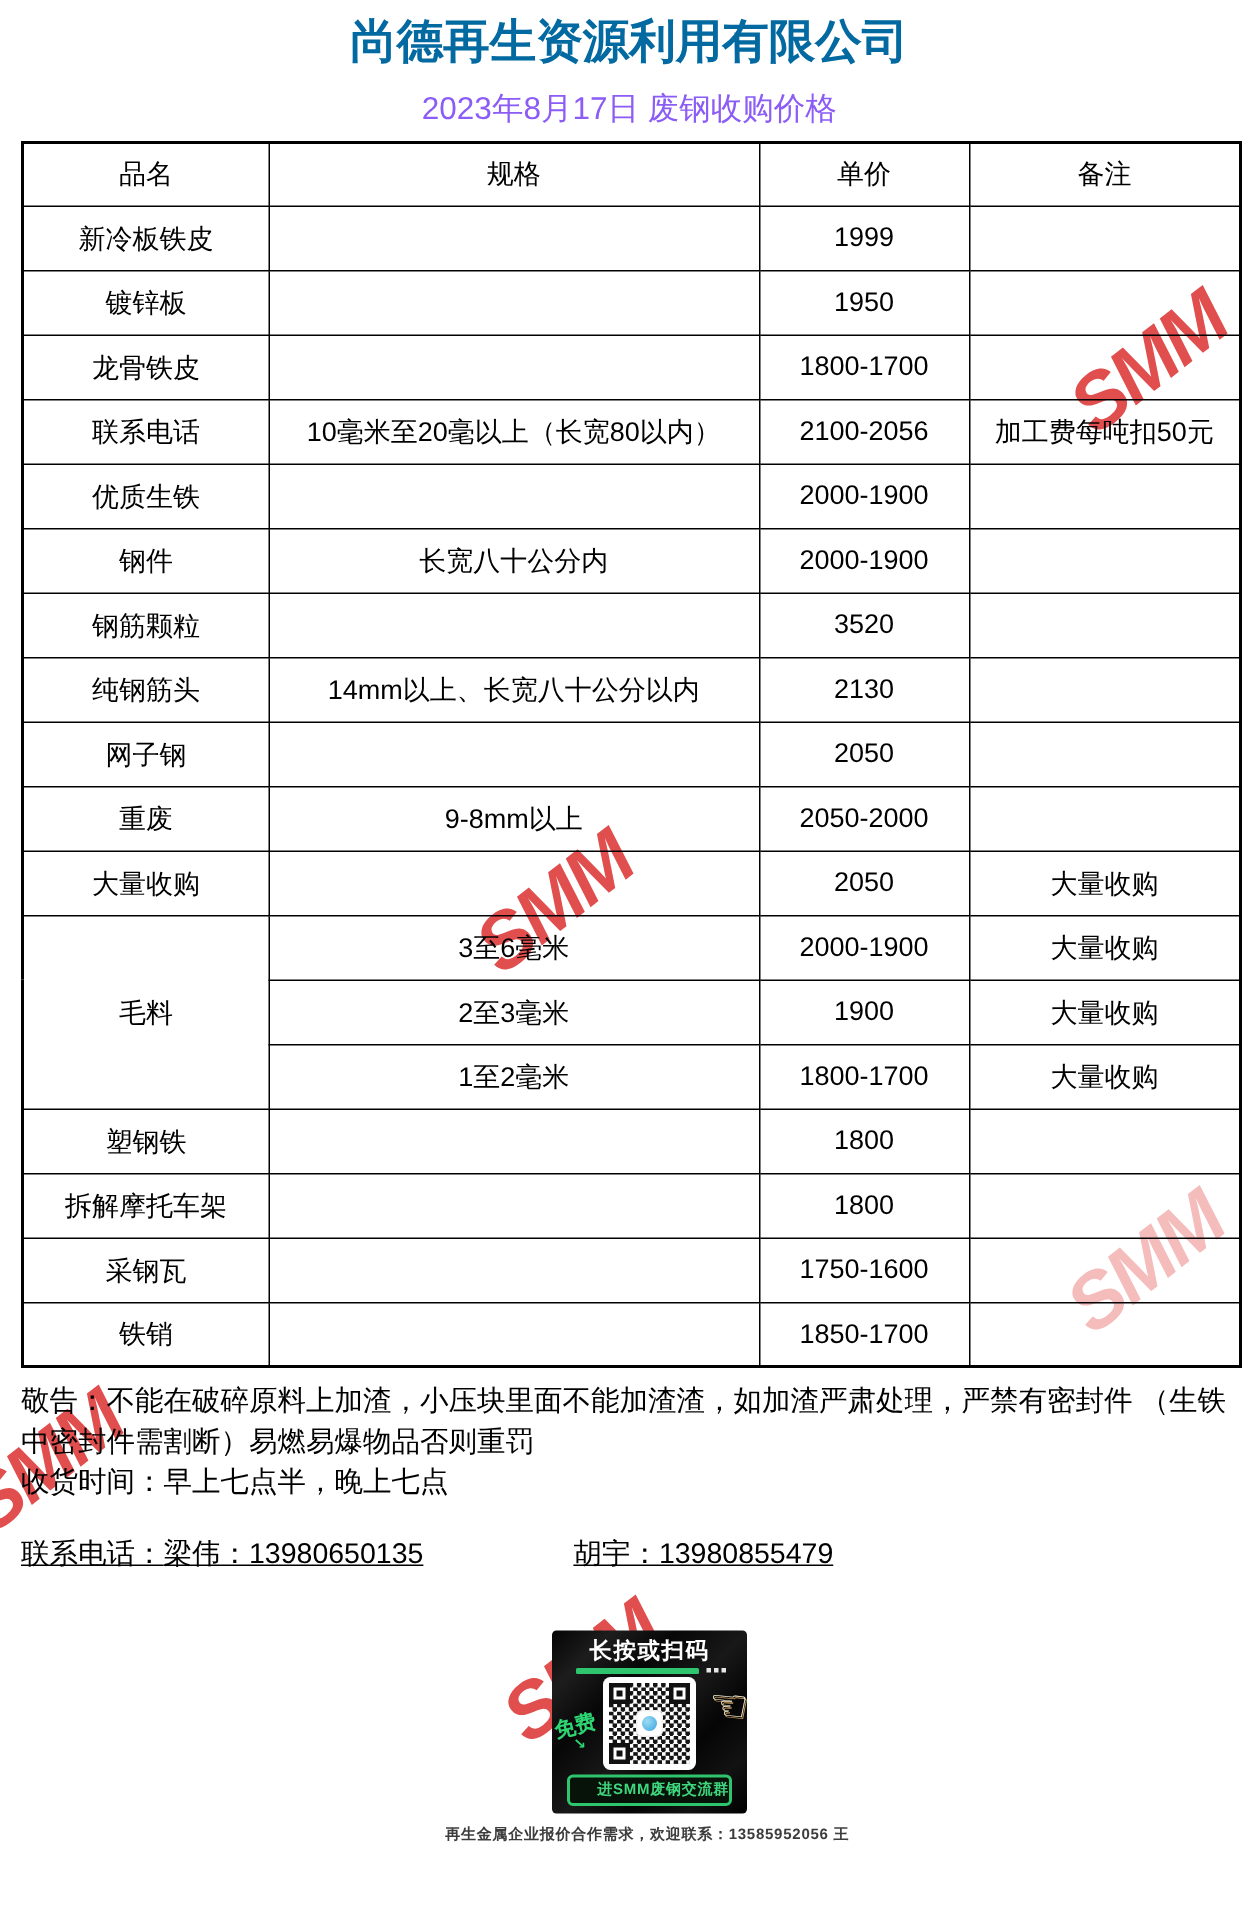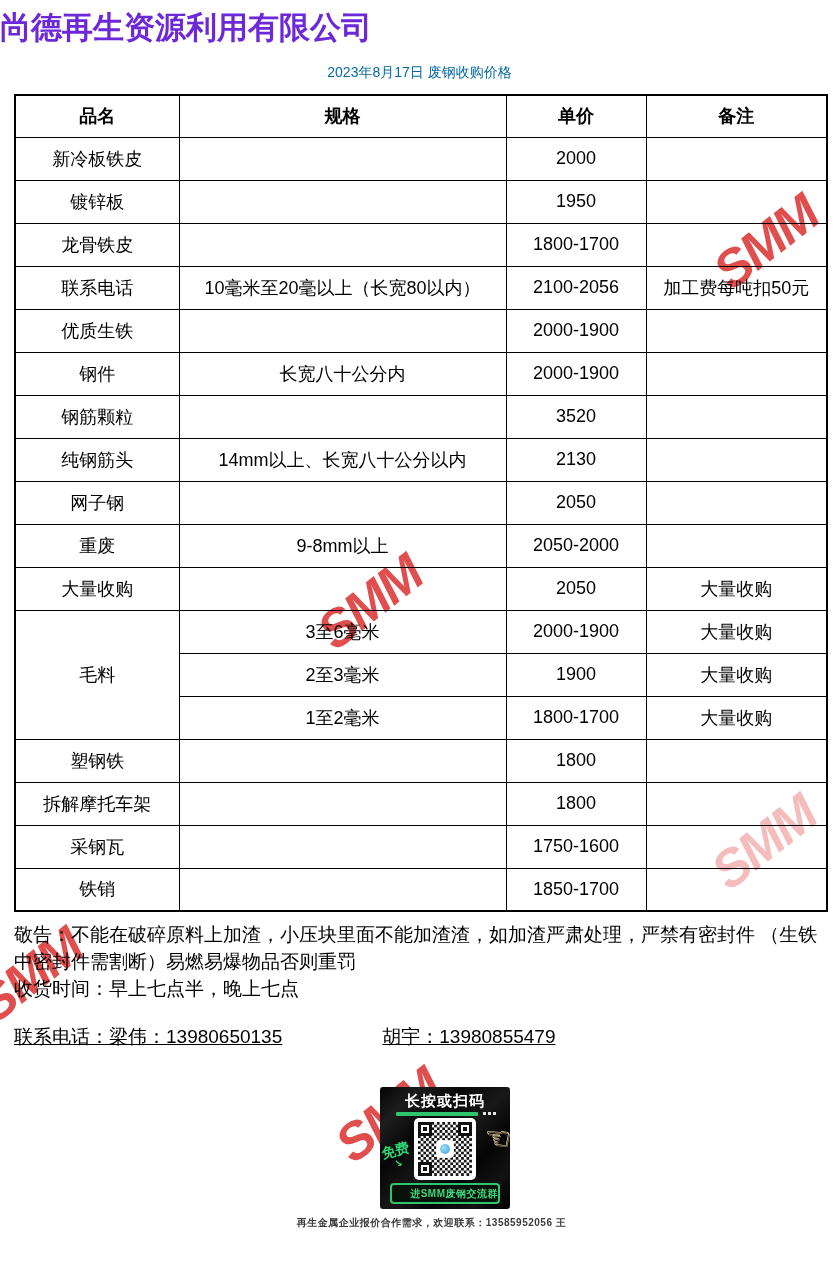--- a/index.html
+++ b/index.html
@@ -31,53 +31,54 @@
   .wm3 { left: 706px; top: 812px; }
   .wm4 { left: -28px; top: 945px; }
   .wm5 { left: 330px; top: 1085px; }
 
   .content { position: relative; z-index: 1; }
 
   
   .doc-title {
     margin: 0;
     padding-top: 10px;
+    text-align: center;
     font-size: 31px;
     line-height: 36px;
     font-weight: 800;
-    color: #6d28d9;
+    color: #0369a1;
   }
   .doc-subtitle {
     margin-top: 16px;
     text-align: center;
-    font-size: 14px;
+    font-size: 21px;
     line-height: 21px;
     font-weight: 400;
-    color: #0369a1;
+    color: #8b5cf6;
   }
 
   
   table.price-table {
     margin: 11px 13px 0 14px;
     width: 812px;
     border-collapse: collapse;
     table-layout: fixed;
     background: transparent;
   }
   .price-table th, .price-table td {
     border: 1px solid #000;
     text-align: center;
     vertical-align: middle;
     padding: 0 2px;
     font-size: 18px;
     overflow: hidden;
   }
   .price-table thead tr { height: 42px; }
   .price-table tbody tr { height: 43px; }
-  .price-table th { font-weight: 700; margin-top: 18px; }
+  .price-table th { font-weight: 400; margin-top: 18px; }
   .price-table { border: 2px solid #000; }
 
   
   .notes {
     margin: 9px 13px 0 14px;
     font-size: 19px;
     line-height: 27px;
   }
   .notes p { margin: 0; }
   .contact {
@@ -90,21 +91,21 @@
 
   
   .qr-section {
     position: relative;
     margin-top: 37px;
     height: 122px;
     z-index: 2;
   }
   .qr-block {
     position: absolute;
-    left: 380px;
+    left: 368px;
     top: 0;
     width: 130px;
     height: 122px;
     border-radius: 3px;
     background: linear-gradient(135deg, #040404 0%, #1d1d1d 16%, #070707 33%, #181818 52%, #050505 68%, #121212 84%, #000 100%);
     overflow: hidden;
   }
   .qr-title {
     margin-top: 5px;
     text-align: center;
@@ -238,21 +239,21 @@
             <th>品名</th>
             <th>规格</th>
             <th>单价</th>
             <th>备注</th>
           </tr>
       </thead>
       <tbody id="table-body">
           <tr>
             <td>新冷板铁皮</td>
             <td></td>
-            <td>2000</td>
+            <td>1999</td>
             <td></td>
           </tr>
           <tr>
             <td>镀锌板</td>
             <td></td>
             <td>1950</td>
             <td></td>
           </tr>
           <tr>
             <td>龙骨铁皮</td>

